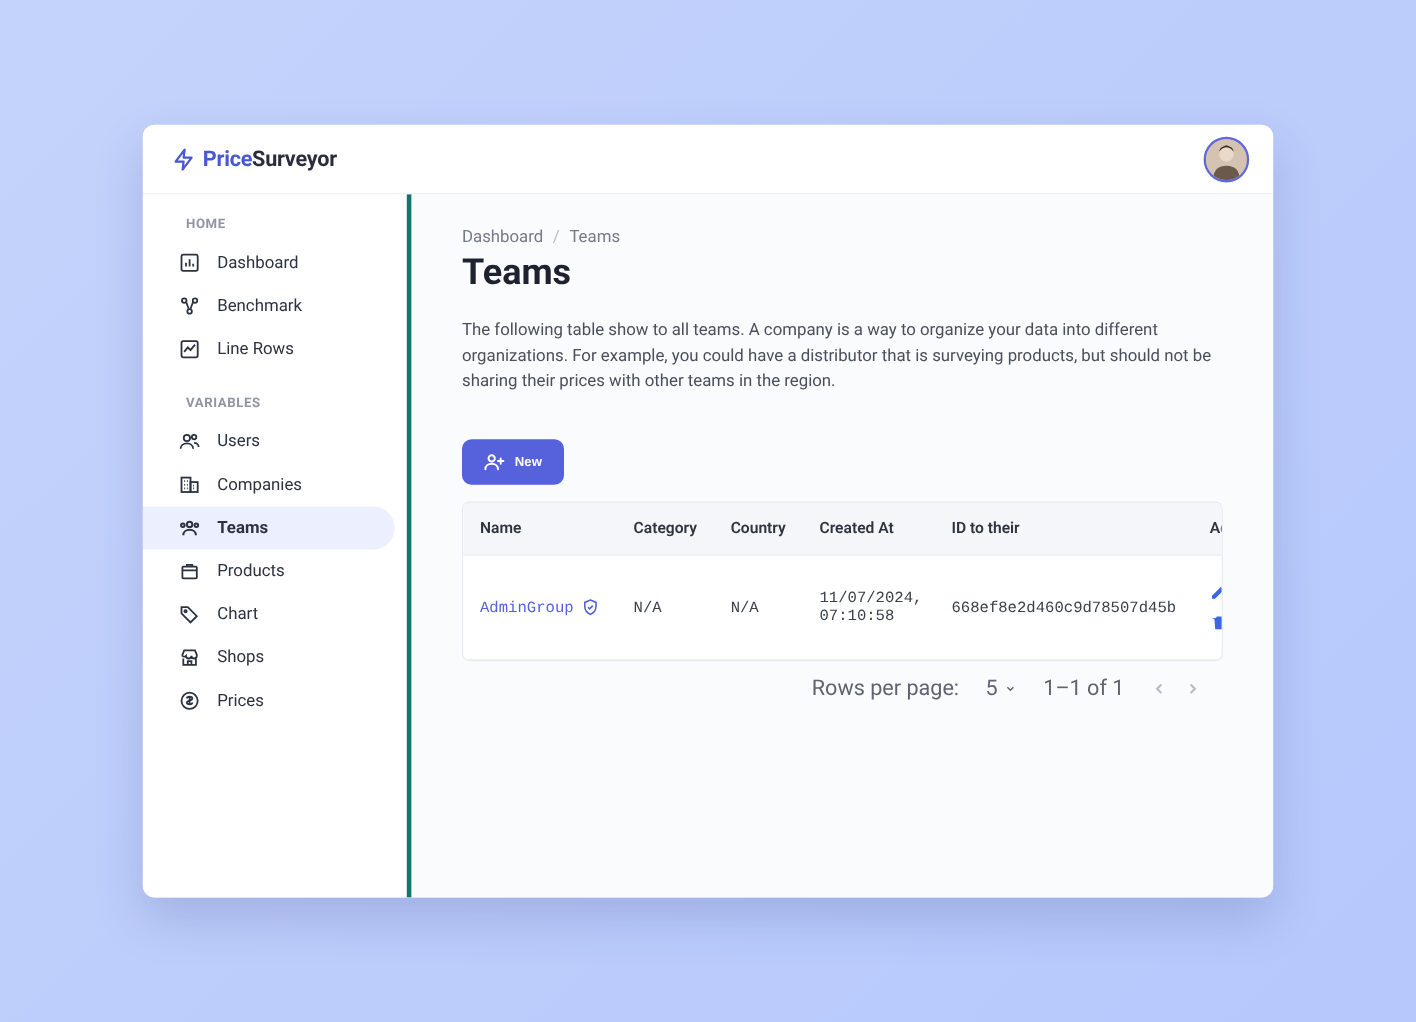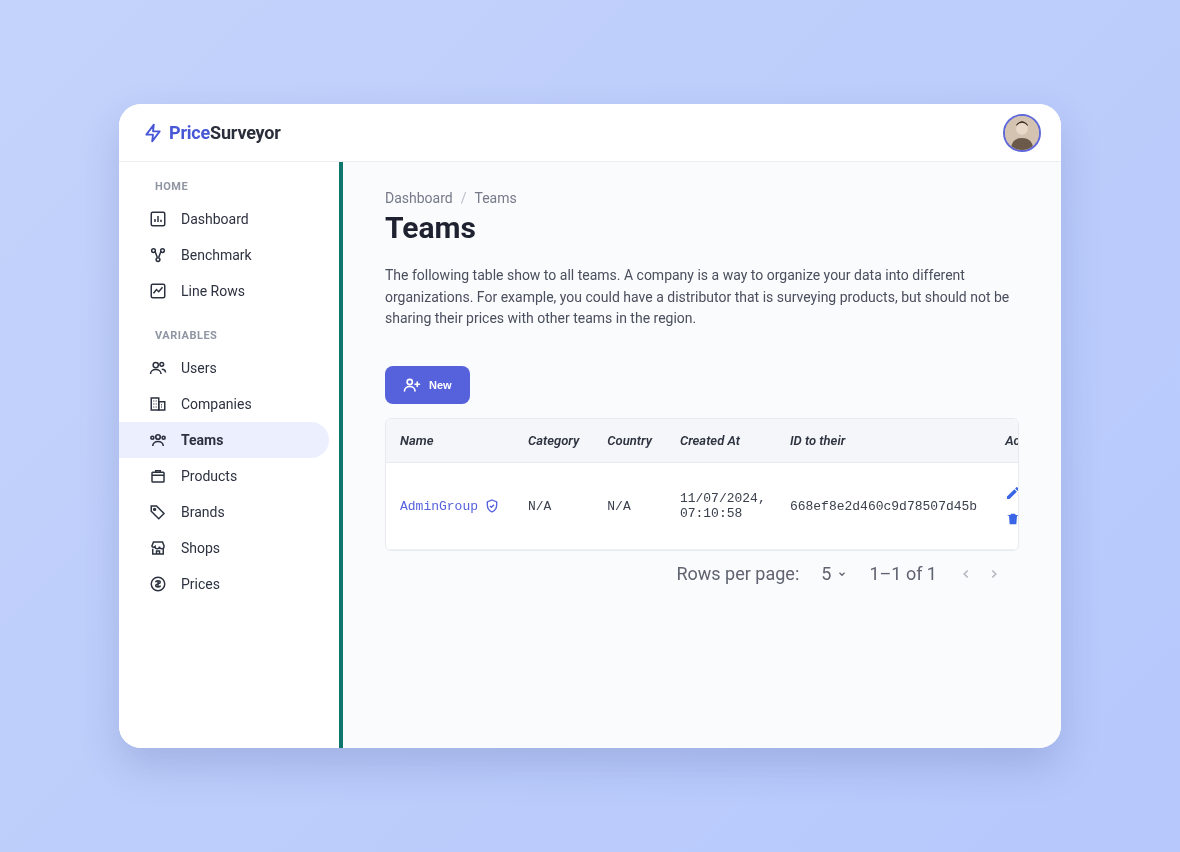--- a/index.html
+++ b/index.html
@@ -10,21 +10,21 @@
     height: 852px;
     display: flex;
     align-items: center;
     justify-content: center;
     overflow: hidden;
   }
   .app-window {
     width: 942px;
     height: 644px;
     background: #fff;
-    border-radius: 22px;
+    border-radius: 10px;
     box-shadow: 0 18px 40px rgba(40,52,120,0.18);
     overflow: hidden;
     display: flex;
     flex-direction: column;
   }
   .topbar {
     height: 58px;
     border-bottom: 1px solid #eceef2;
     display: flex;
     align-items: center;
@@ -139,21 +139,20 @@
   }
   table { width:100%; border-collapse: collapse; }
   thead th {
     background:#f4f6f9;
     font-size: 13px;
     font-weight: 600;
     color:#2e3340;
     text-align:left;
     padding: 14px 14px;
     border-bottom:1px solid #e8eaef;
-    font-style:italic;
   }
   tbody td {
     font-size: 13px;
     color:#3b404d;
     padding: 22px 14px;
     vertical-align: middle;
     border-bottom:1px solid #eef0f4;
     font-family:Liberation Mono, monospace;
   }
   .team-name {
@@ -276,21 +275,21 @@
           </span>
         <span>Products</span>
       </div>
       <div class="nav-item">
         <span class="icon">
             <svg viewBox="0 0 24 24" fill="none" stroke="currentColor" stroke-width="2">
               <path d="M3 11V4h7l10 10-7 7L3 11z"></path>
               <circle cx="7.5" cy="8.5" r="1.3"></circle>
             </svg>
           </span>
-        <span>Brands</span>
+        <span>Chart</span>
       </div>
       <div class="nav-item">
         <span class="icon">
             <svg viewBox="0 0 24 24" fill="none" stroke="currentColor" stroke-width="2">
               <path d="M4 9l2-5h12l2 5v1a3 3 0 01-6 0 3 3 0 01-6 0 3 3 0 01-4 0V9z"></path>
               <path d="M5 13v7h14v-7M10 20v-4h4v4"></path>
             </svg>
           </span>
         <span>Shops</span>
       </div>

